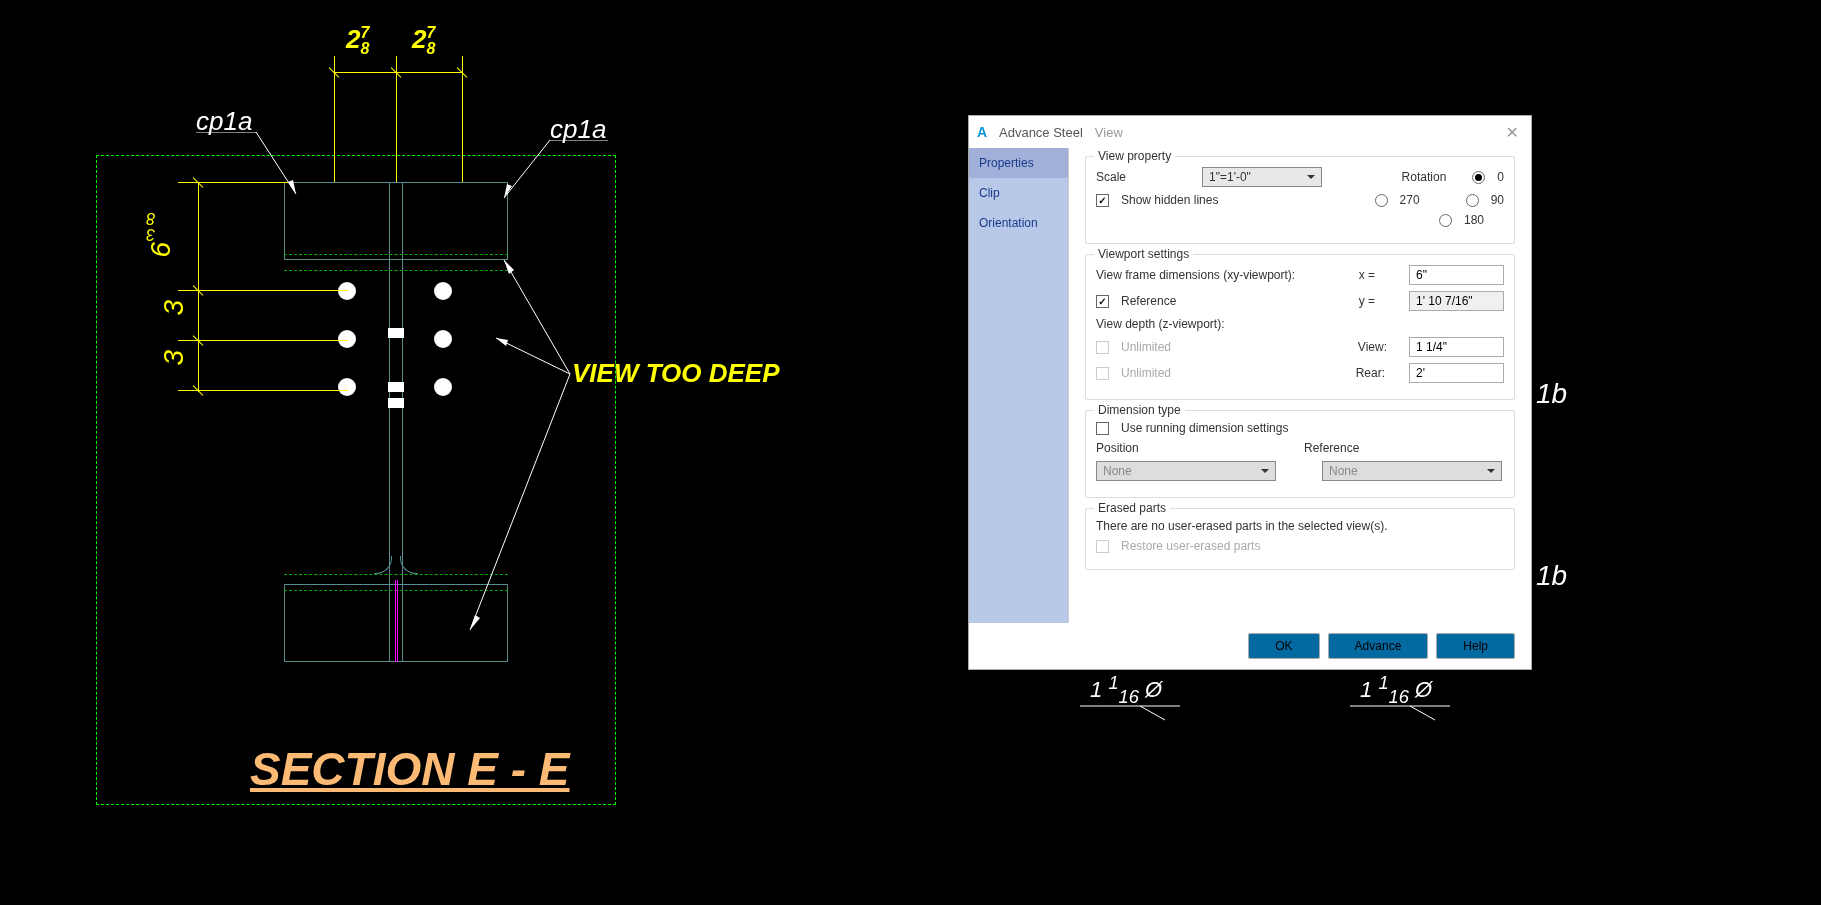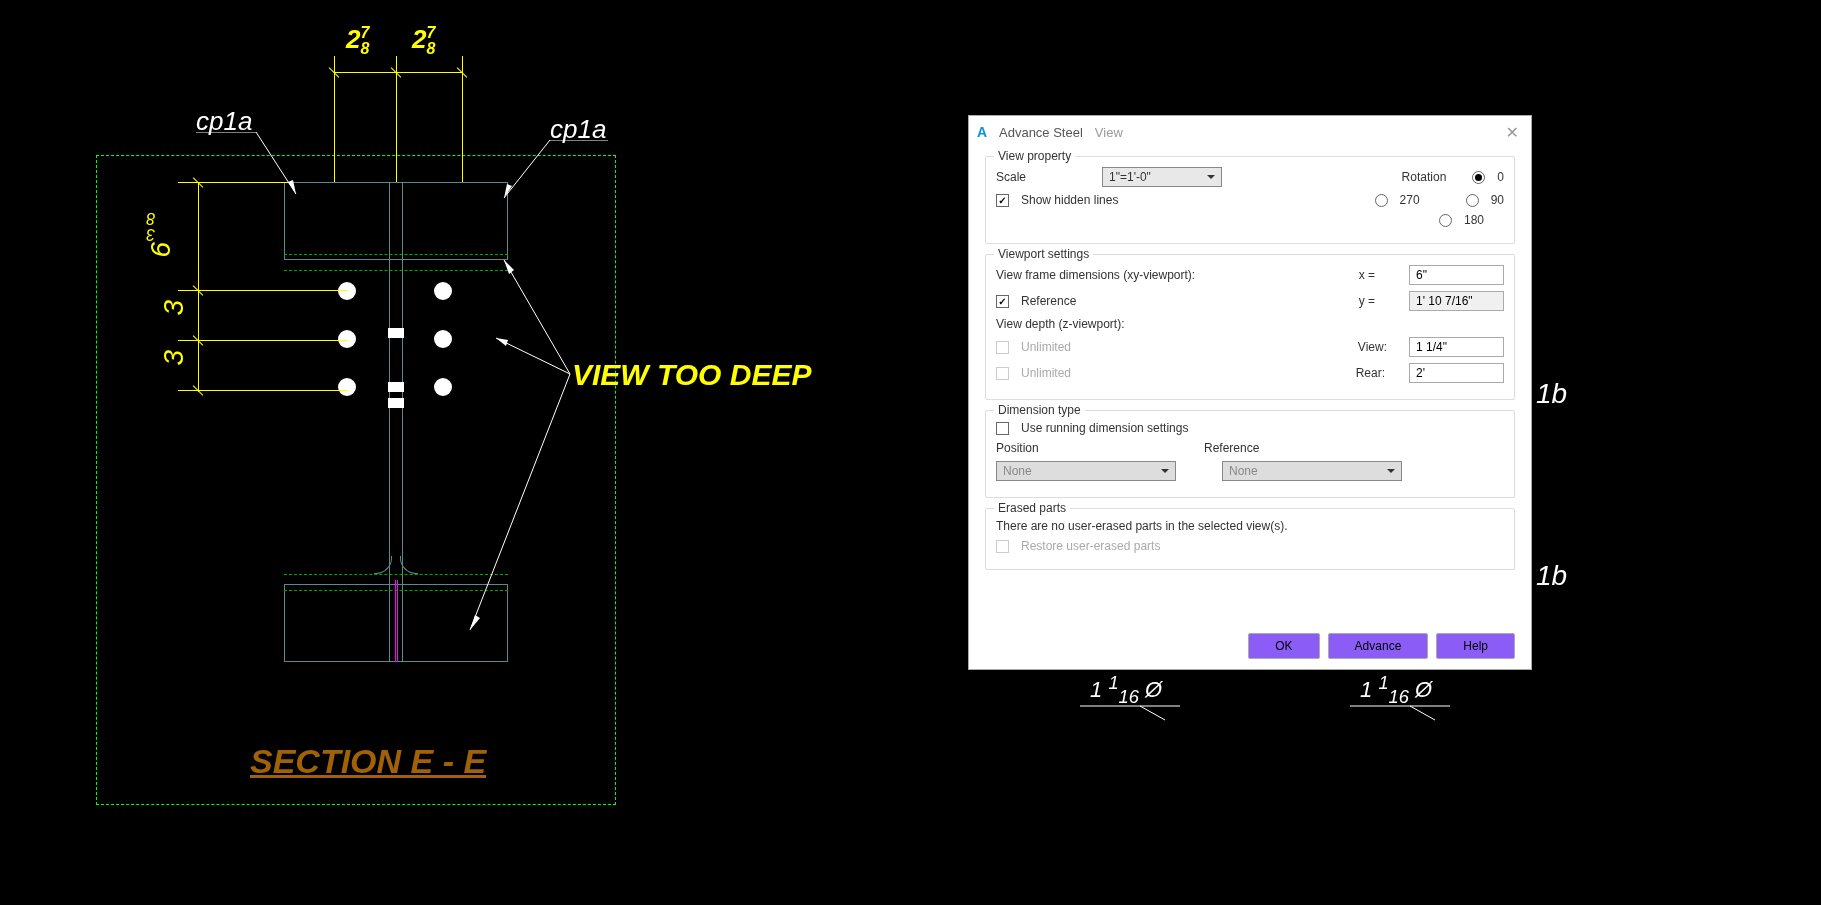--- a/index.html
+++ b/index.html
@@ -14,21 +14,21 @@
 .flange-top { position: absolute; left: 0; top: 0; width: 100%; height: 78px; border: 1px solid #5a8b8b; }
 .flange-bot { position: absolute; left: 0; bottom: 0; width: 100%; height: 78px; border: 1px solid #5a8b8b; }
 .web { position: absolute; left: 105px; top: 0; width: 14px; height: 100%; border-left: 1px solid #5a8b8b; border-right: 1px solid #5a8b8b; }
 .hidden-line { position: absolute; border-top: 1px dashed #00aa00; width: 224px; left: 0; }
 .bolt { position: absolute; width: 18px; height: 18px; background: #fff; border-radius: 50%; }
 .magenta { position: absolute; border-left: 1px solid #ff00ff; }
 
 
 .label-white { position: absolute; color: #fff; font-size: 26px; font-style: italic; font-family: Arial; }
 .label-yellow { position: absolute; color: #ffff00; font-size: 26px; font-style: italic; font-family: Arial; font-weight: bold; }
-.label-green { position: absolute; color: #a16207; font-size: 34px; font-style: italic; font-family: Arial; font-weight: bold; text-decoration: underline; text-align: center; }
+.label-green { position: absolute; color: #fdba74; font-size: 46px; font-style: italic; font-family: Arial; font-weight: bold; text-decoration: underline; text-align: center; }
 .dim-yellow-v { position: absolute; color: #ffff00; font-size: 28px; font-style: italic; writing-mode: vertical-rl; transform: rotate(180deg); font-family: Arial; }
 .frac { font-size: 16px; display: inline-flex; flex-direction: column; line-height: 1; vertical-align: super; }
 
 
 .dim-line-h { position: absolute; border-top: 1px solid #ffff00; }
 .dim-line-v { position: absolute; border-left: 1px solid #ffff00; }
 .tick { position: absolute; width: 12px; height: 12px; }
 .tick::before { content: ""; position: absolute; width: 14px; height: 1px; background: #ffff00; transform: rotate(45deg); top: 6px; left: -1px; }
 
 
@@ -57,21 +57,21 @@
 .select.disabled { background: #ddd; color: #888; }
 .input { border: 1px solid #aaa; padding: 2px 6px; font-size: 12px; width: 95px; }
 .input.ro { background: #f0f0f0; }
 .chk { width: 13px; height: 13px; border: 1px solid #666; display: inline-flex; align-items: center; justify-content: center; font-size: 10px; margin-right: 4px; }
 .chk.checked::before { content: "✓"; color: #000; font-weight: bold; }
 .chk.disabled { border-color: #ccc; }
 .radio { width: 13px; height: 13px; border: 1px solid #666; border-radius: 50%; display: inline-flex; align-items: center; justify-content: center; margin-right: 4px; }
 .radio.checked::before { content: ""; width: 7px; height: 7px; background: #000; border-radius: 50%; }
 .spacer { flex: 1; }
 .footer { padding: 10px 16px; display: flex; justify-content: flex-end; gap: 8px; }
-.btn { border: 1px solid #aaa; background: #8b5cf6; padding: 5px 26px; font-size: 12px; cursor: pointer; border-radius: 2px; }
+.btn { border: 1px solid #aaa; background: #0369a1; padding: 5px 26px; font-size: 12px; cursor: pointer; border-radius: 2px; }
 .disabled-text { color: #aaa; }
 
 
 .bg-dim { position: absolute; color: #fff; font-size: 22px; font-style: italic; font-family: Arial; }
 </style>
 </head>
 <body>
 
 <div class="cad">
 
@@ -147,21 +147,21 @@
       <line x1="0" y1="0" x2="60" y2="0"></line>
       <line x1="60" y1="0" x2="100" y2="62"></line>
       <polygon points="100,62 92,50 97,48"></polygon>
     </svg>
   <svg class="leader" style="left:498px; top:140px; width:120px; height:70px;">
       <line x1="52" y1="0" x2="110" y2="0"></line>
       <line x1="52" y1="0" x2="6" y2="58"></line>
       <polygon points="6,58 14,46 9,44"></polygon>
     </svg>
 
-  <div class="label-yellow" style="left:572px; top:358px; font-size:30px;">VIEW TOO DEEP</div>
+  <div class="label-yellow" style="left:572px; top:358px; font-size:26px;">VIEW TOO DEEP</div>
   <svg class="leader" style="left:460px; top:260px; width:150px; height:380px;">
     <line x1="110" y1="114" x2="44" y2="0"></line>
       <polygon points="44,0 54,10 49,14"></polygon>
     <line x1="110" y1="114" x2="36" y2="78"></line>
       <polygon points="36,78 48,80 46,86"></polygon>
     <line x1="110" y1="114" x2="10" y2="370"></line>
       <polygon points="10,370 20,358 15,355"></polygon>
   </svg>
 
   <div class="label-green" style="left:250px; top:742px;">SECTION E - E</div>
@@ -185,20 +185,25 @@
 </div>
 
 <div class="dialog">
   <div class="titlebar">
     <span class="titlebar-icon">A</span>
     <span class="title-text">Advance Steel</span>
     <span class="title-sub">View</span>
     <span class="close-x">✕</span>
   </div>
   <div class="dialog-body">
+    <div class="sidebar">
+      <div class="sidebar-item active">Properties</div>
+      <div class="sidebar-item">Clip</div>
+      <div class="sidebar-item">Orientation</div>
+    </div>
     <div class="content">
 
       <div class="group">
         <div class="group-title">View property</div>
         <div class="row">
           <span class="lbl">Scale</span>
           <span style="width:60px"></span>
           <div class="select"><span>1"=1'-0"</span></div>
           <span class="spacer"></span>
           <span class="lbl">Rotation</span>

